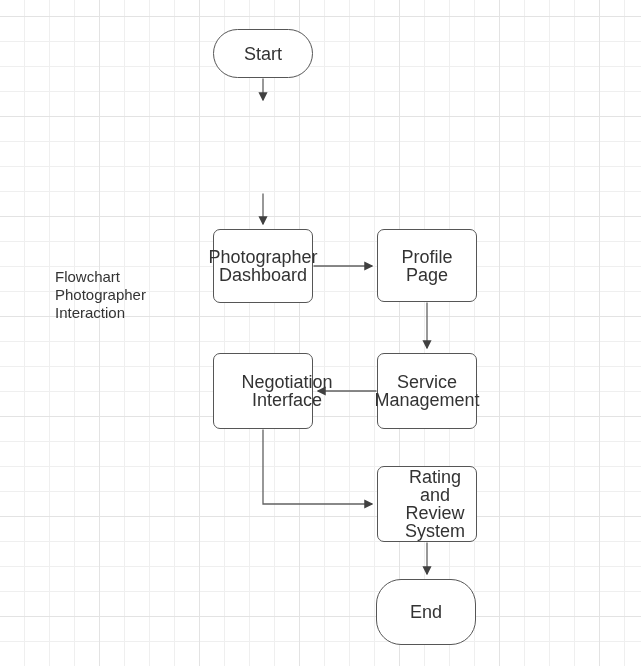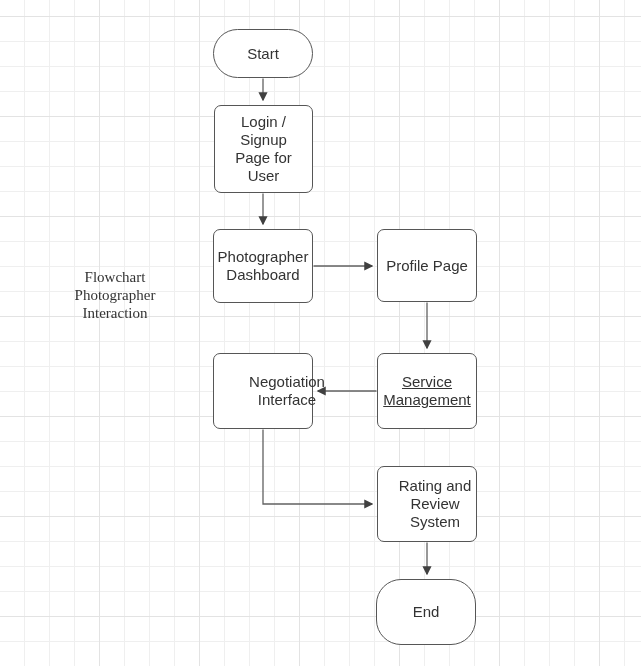--- a/index.html
+++ b/index.html
@@ -20,37 +20,37 @@
   }
   .edges{position:absolute;left:0;top:0;width:641px;height:666px;}
   .node{
     position:absolute;
     box-sizing:border-box;
     background:#ffffff;
     border:1px solid #565656;
     border-radius:7px;
     display:flex;align-items:center;justify-content:center;
     text-align:center;
-    font-size:15px;line-height:18px;
+    font-size:18px;line-height:18px;
     white-space:pre-line;
     color:#333333;
   }
   .terminator{border-radius:25px;}
   .n-start{left:213px;top:29px;width:100px;height:49px;}
   .n-login{left:214px;top:105px;width:99px;height:88px;}
   .n-dashboard{left:213px;top:229px;width:100px;height:74px;}
   .n-profile{left:377px;top:229px;width:100px;height:73px;}
   .n-negotiation{left:213px;top:353px;width:100px;height:76px;padding-left:48px;}
-  .n-service{left:377px;top:353px;width:100px;height:76px;text-decoration:underline;}
+  .n-service{left:377px;top:353px;width:100px;height:76px;}
   .n-rating{left:377px;top:466px;width:100px;height:76px;padding-left:16px;}
   .n-end{left:376px;top:579px;width:100px;height:66px;}
   .side-label{
     position:absolute;left:55px;top:268px;width:120px;
-    text-align:center;font-size:15px;line-height:18px;
-    white-space:pre-line;color:#333333;font-family:Liberation Serif, serif;
+    font-size:15px;line-height:18px;
+    white-space:pre-line;color:#333333;
   }
   .edge{stroke:#616161;stroke-width:1.3;fill:none;}
 </style>
 </head>
 <body>
 
 <div class="canvas">
 
   <svg class="edges" viewBox="0 0 641 666">
     <defs>
@@ -66,24 +66,20 @@
     <path class="edge" d="M263 429.5 V 504 H 372" marker-end="url(#arrow)"></path>
     <path class="edge" d="M427 542.5 V 574" marker-end="url(#arrow)"></path>
   </svg>
 
   <div class="side-label">Flowchart
 Photographer
 Interaction</div>
 
   <div class="node terminator n-start">Start</div>
 
-  <div class="node n-login">Login /
-Signup
-Page for
-User</div>
 
   <div class="node n-dashboard">Photographer
 Dashboard</div>
 
   <div class="node n-profile">Profile Page</div>
 
   <div class="node n-negotiation">Negotiation
 Interface</div>
 
   <div class="node n-service">Service

